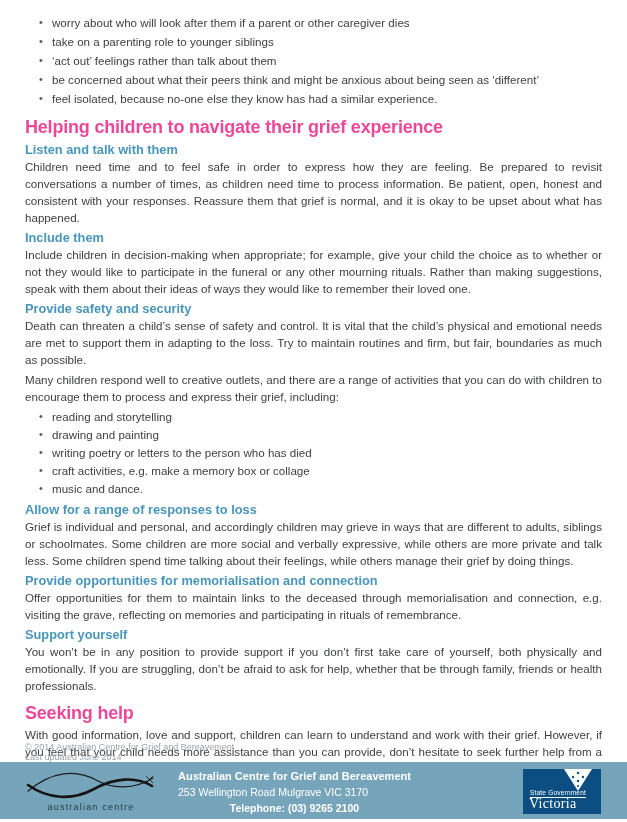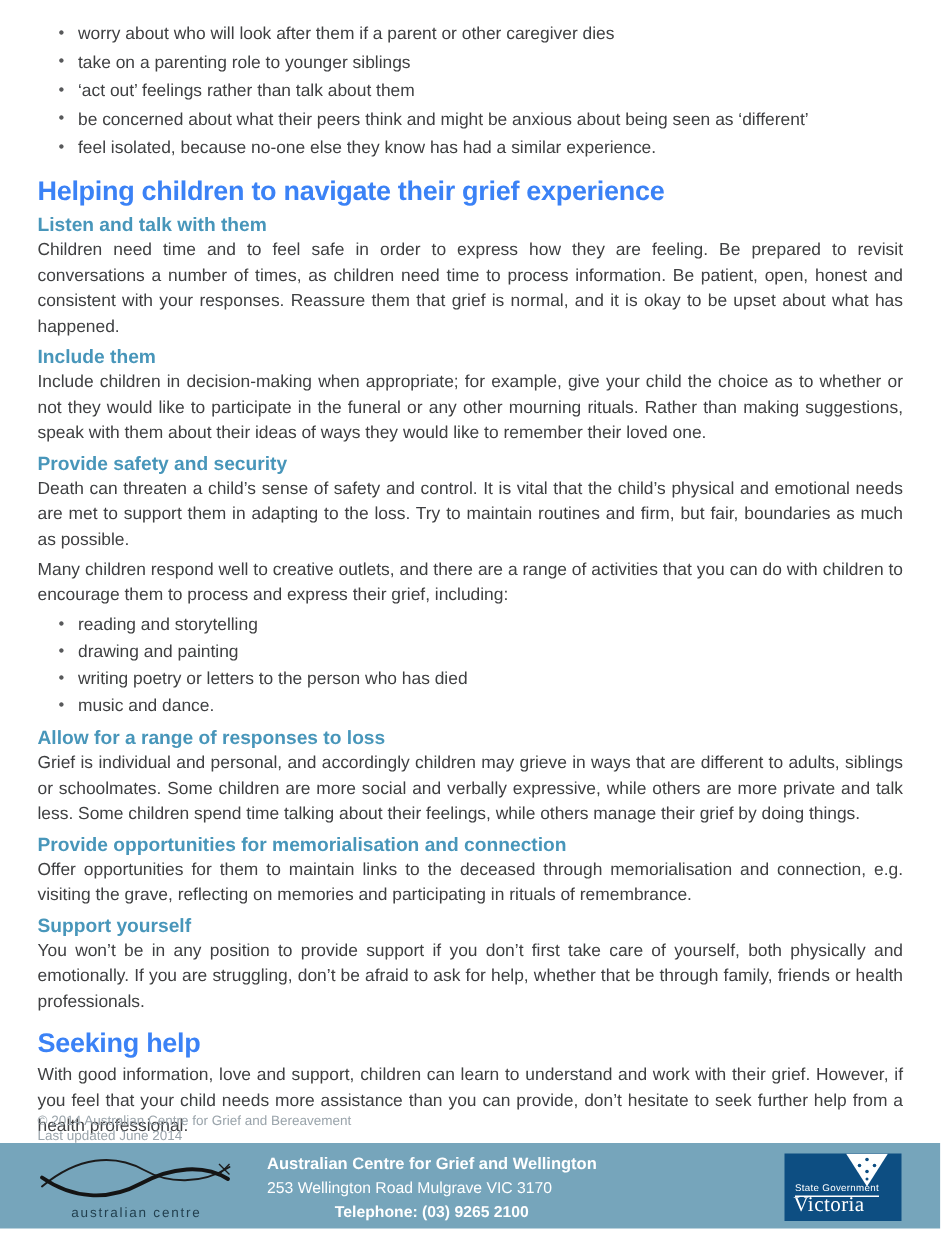--- a/index.html
+++ b/index.html
@@ -17,21 +17,21 @@
   ul.bullets li{
     position:relative;padding-left:14px;
     font-size:11.6px;line-height:19px;text-align:left;
   }
   ul.bullets li::before{
     content:"\2022";position:absolute;left:1px;top:0;
     color:#58595b;font-size:11px;
   }
 
   h1.main-heading, h2.seek-heading{
-    color:#3b82f6;font-size:18px;font-weight:bold;
+    color:#ec4899;font-size:18px;font-weight:bold;
     margin:8px 0 0 0;line-height:22px;letter-spacing:-0.2px;
   }
   h3.sub-heading{
     color:#4896ba;font-size:12.8px;font-weight:bold;
     margin:5px 0 2px 0;line-height:13px;
   }
   p.body{
     font-size:11.6px;line-height:17px;margin:0 0 3px 0;
     text-align:justify;color:#3f4042;
   }
@@ -110,20 +110,21 @@
       <h3 class="sub-heading">Provide safety and security</h3>
       <p class="body">Death can threaten a child’s sense of safety and control. It is vital that the child’s physical and emotional needs are met to support them in adapting to the loss. Try to maintain routines and firm, but fair, boundaries as much as possible.</p>
     </div>
 
     <div>
       <p class="body">Many children respond well to creative outlets, and there are a range of activities that you can do with children to encourage them to process and express their grief, including:</p>
       <ul class="inner-bullets">
         <li>reading and storytelling</li>
         <li>drawing and painting</li>
         <li>writing poetry or letters to the person who has died</li>
+        <li>craft activities, e.g. make a memory box or collage</li>
         <li>music and dance.</li>
       </ul>
     </div>
 
     <div>
       <h3 class="sub-heading">Allow for a range of responses to loss</h3>
       <p class="body">Grief is individual and personal, and accordingly children may grieve in ways that are different to adults, siblings or schoolmates. Some children are more social and verbally expressive, while others are more private and talk less. Some children spend time talking about their feelings, while others manage their grief by doing things.</p>
     </div>
 
     <div>
@@ -152,21 +153,21 @@
         <svg width="134" height="33" viewBox="0 0 134 33" xmlns="http://www.w3.org/2000/svg">
           <path d="M4 24 C 28 4, 52 2, 72 13 C 88 22, 110 23, 129 11" fill="none" stroke="#1b1b1b" stroke-width="1.3" stroke-linecap="round"></path>
           <path d="M4 18 C 24 32, 48 34, 70 22 C 90 11, 112 9, 128 19" fill="none" stroke="#141414" stroke-width="2.6" stroke-linecap="round"></path>
           <path d="M122 9 l7 7 M129 9 l-7 7" fill="none" stroke="#1b1b1b" stroke-width="0.9"></path>
         </svg>
       </span>
       <div class="waves-caption">australian centre</div>
     </div>
 
     <div class="org-block">
-      <div class="org-name">Australian Centre for Grief and Wellington</div>
+      <div class="org-name">Australian Centre for Grief and Bereavement</div>
       <div class="org-address">253 Wellington Road Mulgrave VIC 3170</div>
       <div class="org-phone">Telephone: (03) 9265 2100</div>
     </div>
 
     <div class="victoria-logo">
       <span class="vic-triangle">
         <svg width="28" height="22" viewBox="0 0 28 22" xmlns="http://www.w3.org/2000/svg">
           <polygon points="0,0 28,0 14,22" fill="#ffffff"></polygon>
           <circle cx="14" cy="4" r="1.2" fill="#0d4e82"></circle>
           <circle cx="9" cy="8" r="1.2" fill="#0d4e82"></circle>

